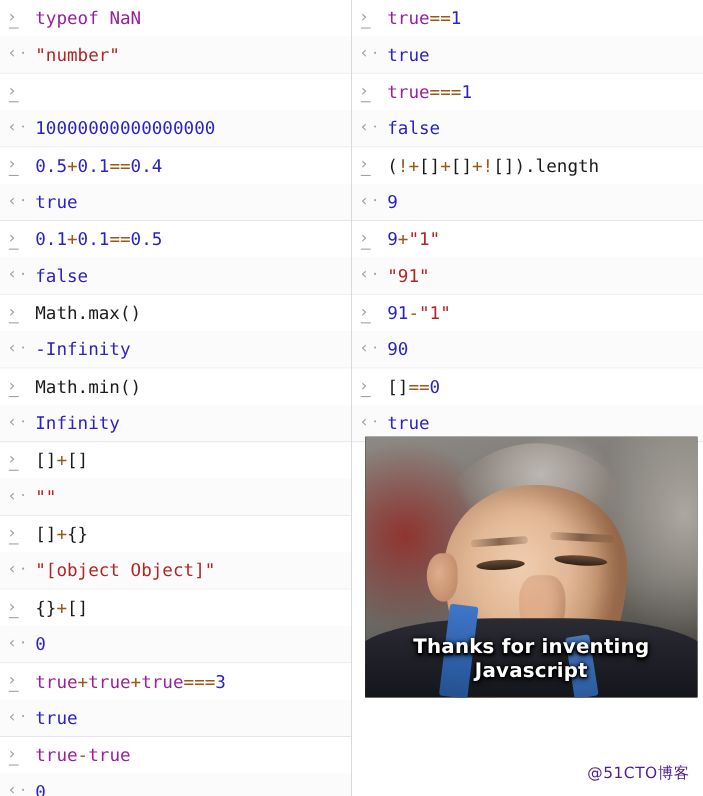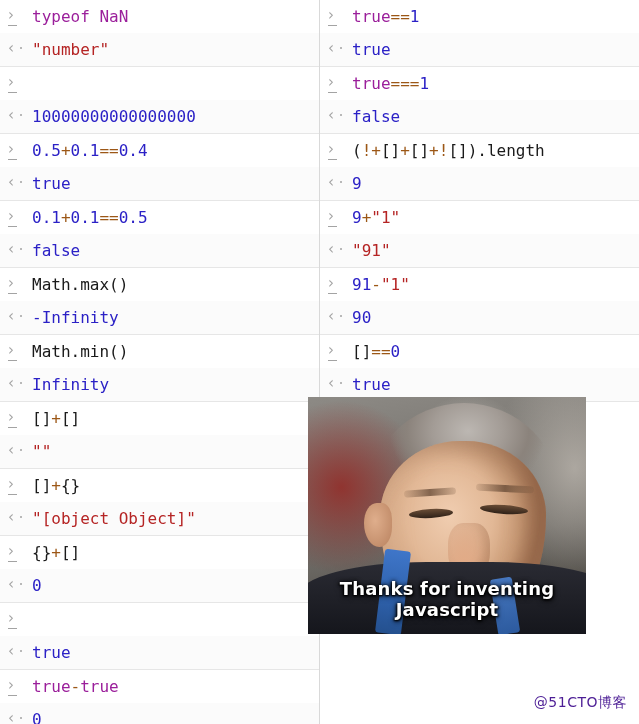--- a/index.html
+++ b/index.html
@@ -94,23 +94,23 @@
   .t-num  { color: #2b21c6; }   
   .t-op   { color: #9c5716; }   
   .t-str  { color: #b52424; }   
   .t-id   { color: #1a1a1a; }   
   .t-out  { color: #2b21c6; }   
   .t-outs { color: #b52424; }   
 
   
   #meme {
     position: absolute;
-    left: 308px;
+    left: 332px;
     top: 397px;
-    width: 278px;
+    width: 302px;
     height: 237px;
     overflow: hidden;
     background: #000000;
   }
   .photo-bg {
     position: absolute;
     inset: 0;
     background:
       radial-gradient(ellipse 70px 50px at 58% 14%, rgba(225,220,212,.45), rgba(225,220,212,0) 70%),
       radial-gradient(ellipse 120px 120px at 12% 38%, rgba(150,36,32,.80), rgba(120,30,28,0) 72%),
@@ -295,21 +295,21 @@
     </div>
     <div class="entry">
       <div class="line in"><span class="marker in">›</span><span><span class="code t-id">[]</span><span class="code t-op">+</span><span class="code t-id">{}</span></span></div>
       <div class="line out"><span class="marker out">‹</span><span><span class="code t-outs">"[object Object]"</span></span></div>
     </div>
     <div class="entry">
       <div class="line in"><span class="marker in">›</span><span><span class="code t-id">{}</span><span class="code t-op">+</span><span class="code t-id">[]</span></span></div>
       <div class="line out"><span class="marker out">‹</span><span><span class="code t-out">0</span></span></div>
     </div>
     <div class="entry">
-      <div class="line in"><span class="marker in">›</span></div>
+      <div class="line in"><span class="marker in">›</span><span><span class="code t-kw">true</span><span class="code t-op">+</span><span class="code t-kw">true</span><span class="code t-op">+</span><span class="code t-kw">true</span><span class="code t-op">===</span><span class="code t-num">3</span></span></div>
       <div class="line out"><span class="marker out">‹</span><span><span class="code t-out">true</span></span></div>
     </div>
     <div class="entry">
       <div class="line in"><span class="marker in">›</span><span><span class="code t-kw">true</span><span class="code t-op">-</span><span class="code t-kw">true</span></span></div>
       <div class="line out"><span class="marker out">‹</span><span><span class="code t-out">0</span></span></div>
     </div>
   </div>
 <div class="console" id="col-right">
     <div class="entry">
       <div class="line in"><span class="marker in">›</span><span><span class="code t-kw">true</span><span class="code t-op">==</span><span class="code t-num">1</span></span></div>

